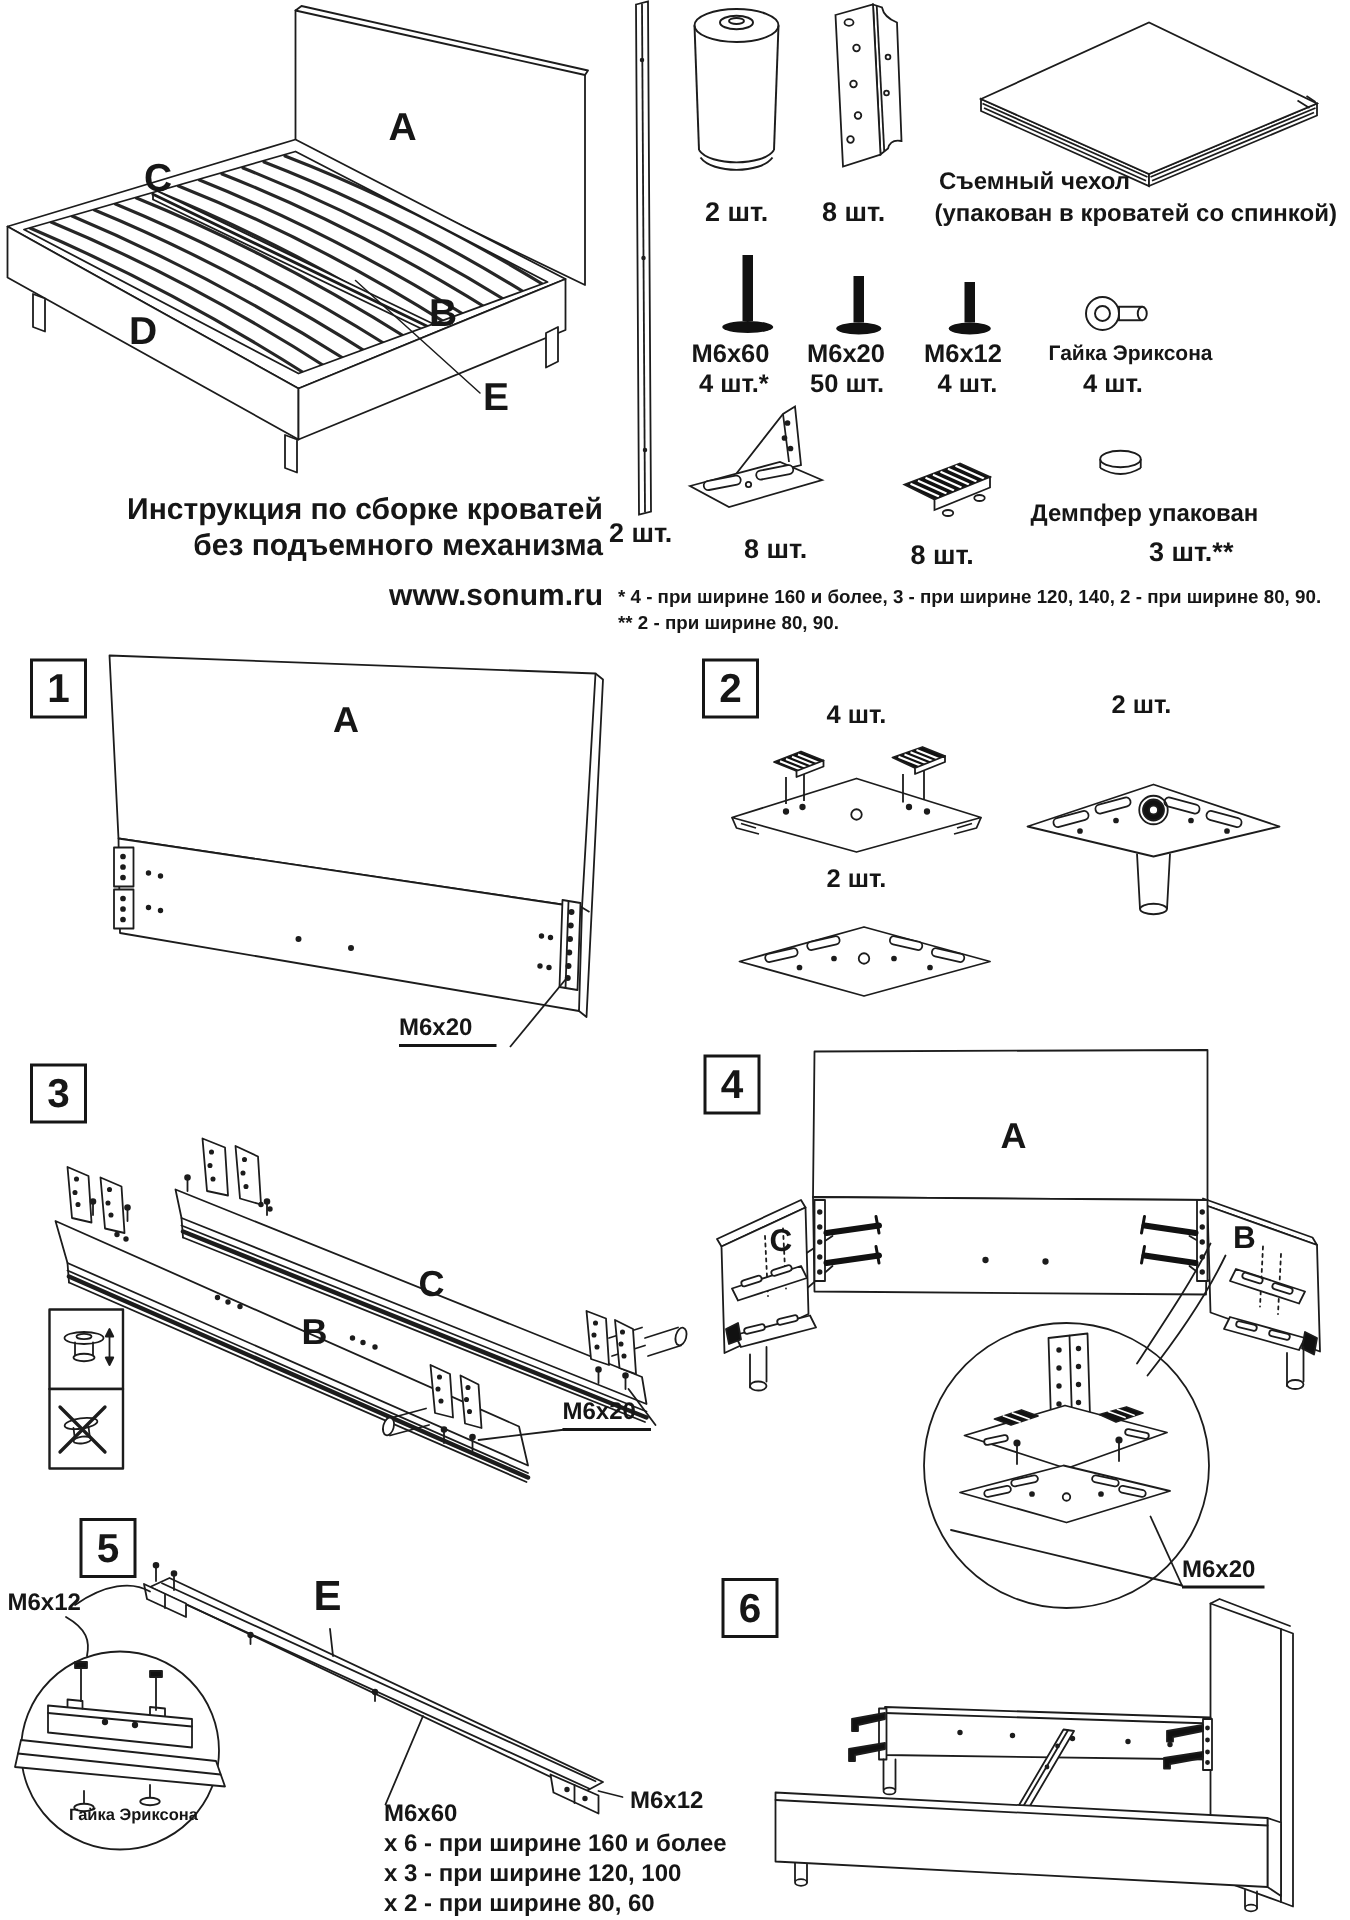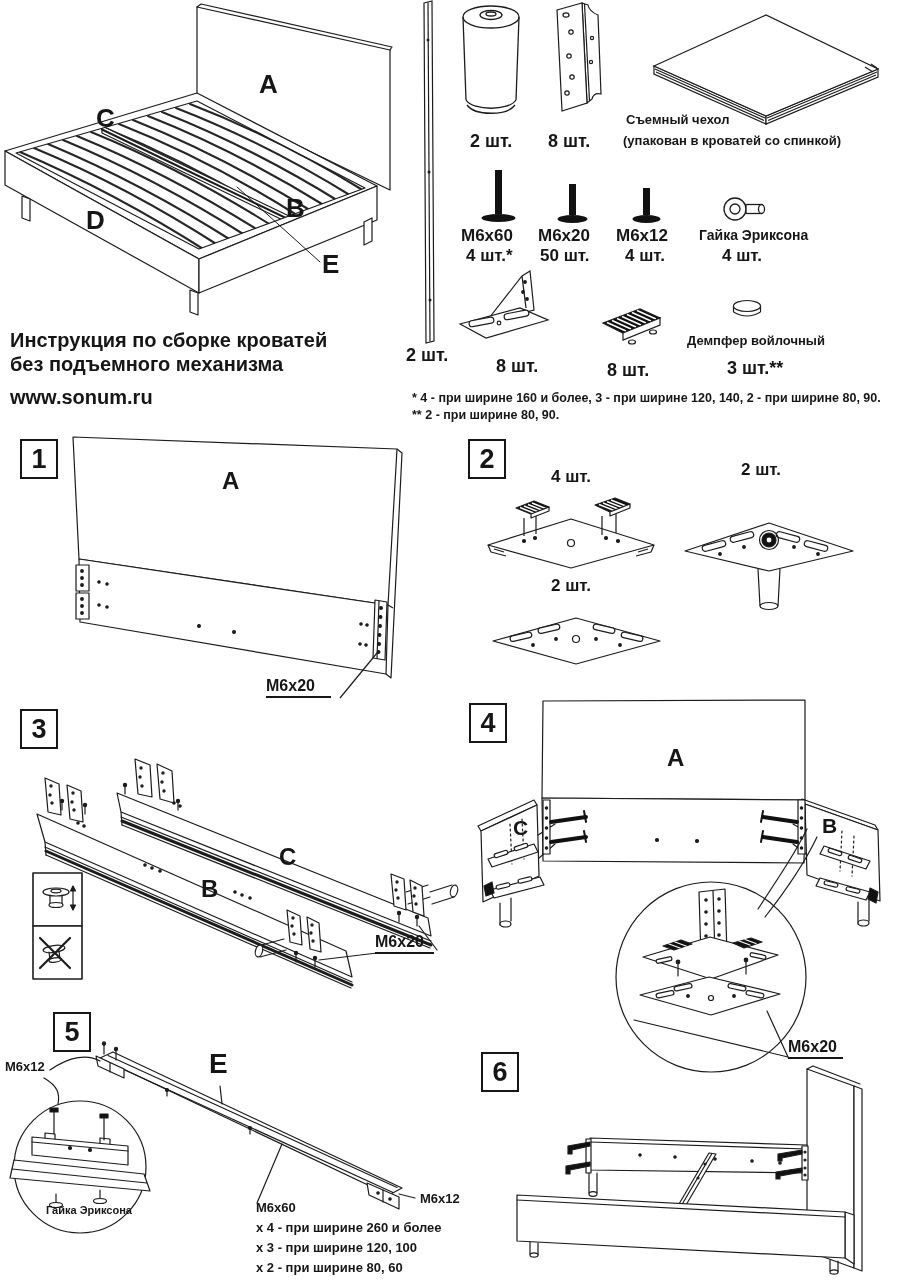--- a/index.html
+++ b/index.html
@@ -1,23 +1,23 @@
 <!DOCTYPE html>
 <html><head>
 <meta charset="utf-8">
 <style>
   html,body{margin:0;padding:0;background:#fff;}
   #page{position:relative;width:900px;height:1280px;background:#fff;overflow:hidden;
         font-family:"Liberation Sans",sans-serif;color:#161616;}
   svg{position:absolute;overflow:visible;}
   .lbl{position:absolute;font-weight:bold;color:#161616;white-space:nowrap;line-height:1.12;}
-  .fz11{font-size:11px;} .fz12{font-size:12.5px;} .fz14{font-size:14px;} .fz15{font-size:13px;}
+  .fz11{font-size:11px;} .fz12{font-size:12.5px;} .fz14{font-size:14px;} .fz15{font-size:16px;}
   .fz16{font-size:16px;} .fz17{font-size:17px;} .fz18{font-size:18px;} .fz20{font-size:20px;}
   .fz21{font-size:21px;} .fz24{font-size:24px;} .fz26{font-size:26px;} .fz28{font-size:28px;}
-  .ctr{left:10px;width:392px;text-align:left;}
+  .ctr{left:10px;width:392px;text-align:right;}
   .hw{border-bottom:2px solid #161616;padding-bottom:1px;}
   .stepnum{position:absolute;width:34px;height:36px;border:2px solid #161616;background:#fff;
            display:flex;align-items:center;justify-content:center;font-size:27px;font-weight:bold;}
 </style>
 </head>
 <body>
 
 <div id="page">
 
   <svg style="left:0;top:0" width="412" height="332" viewBox="0 0 412 332">
@@ -181,22 +181,22 @@
   </svg>
   <div class="lbl fz18" style="left:607px;top:360px">8 шт.</div>
 
   <svg style="left:730px;top:296px" width="36" height="28" viewBox="0 0 36 28">
     <g fill="none" stroke="#1c1c1c" stroke-width="1.2">
       <path d="M3.5,10 L3.5,16 M30.5,10 L30.5,16"></path>
         <path d="M3.5,16 Q17,24 30.5,16"></path>
       <ellipse cx="17" cy="10" rx="13.5" ry="5.5" fill="#fff"></ellipse>
     </g>
   </svg>
-  <div class="lbl fz15" style="left:687px;top:334px">Демпфер войлочный</div>
-  <div class="lbl fz18" style="left:727px;top:358px">3 шт.**</div>
+  <div class="lbl fz15" style="left:687px;top:334px">Демпфер упакован</div>
+  <div class="lbl fz18" style="left:766px;top:358px">3 шт.**</div>
 
   <div class="lbl fz12" style="left:412px;top:391px">* 4 - при ширине 160 и более, 3 - при ширине 120, 140, 2 - при ширине 80, 90.</div>
   <div class="lbl fz12" style="left:412px;top:408px">** 2 - при ширине 80, 90.</div>
 
   <div class="stepnum" style="left:20px;top:439px">1</div>
   <svg style="left:58px;top:432px" width="406" height="274" viewBox="0 0 406 274">
     <g fill="none" stroke="#1c1c1c" stroke-width="1.2" stroke-linejoin="round">
       <path d="M15,5 L339,17 L330,173 L21,127 Z" fill="#fff"></path>
       <path d="M21,127 L330,173 L328,242 L22,190 Z" fill="#fff"></path>
       <path d="M339,17 L344,21 L333,246 L328,242"></path>
@@ -523,21 +523,21 @@
       <path d="M50,28 C70,14 88,12 100,19"></path>
         <path d="M44,36 C58,44 60,52 58,62"></path>
       <path d="M282,102 L257,161"></path>
         <path d="M415,156 L399,152"></path>
     </g>
   </svg>
   <div class="lbl fz28" style="left:209px;top:1048px">E</div>
   <div class="lbl fz15" style="left:5px;top:1060px">M6x12</div>
   <div class="lbl fz11" style="left:46px;top:1204px">Гайка Эриксона</div>
   <div class="lbl fz15" style="left:256px;top:1201px">M6x60</div>
-  <div class="lbl fz15" style="left:256px;top:1221px">x 4 - при ширине 260 и более</div>
+  <div class="lbl fz15" style="left:256px;top:1221px">x 6 - при ширине 160 и более</div>
   <div class="lbl fz15" style="left:256px;top:1241px">x 3 - при ширине 120, 100</div>
   <div class="lbl fz15" style="left:256px;top:1261px">x 2 - при ширине 80, 60</div>
   <div class="lbl fz15" style="left:420px;top:1192px">M6x12</div>
 
   <div class="stepnum" style="left:481px;top:1052px">6</div>
   <svg style="left:460px;top:1042px" width="440" height="238" viewBox="0 0 440 238">
     <g fill="none" stroke="#1c1c1c" stroke-width="1.2" stroke-linejoin="round" stroke-linecap="round">
       <path d="M347,27 L394,44 L394,226 L347,209 Z" fill="#fff"></path>
       <path d="M394,44 L402,47 L402,229 L394,226 Z" fill="#fff"></path>
       <path d="M347,27 L353,24 L400,42"></path>

